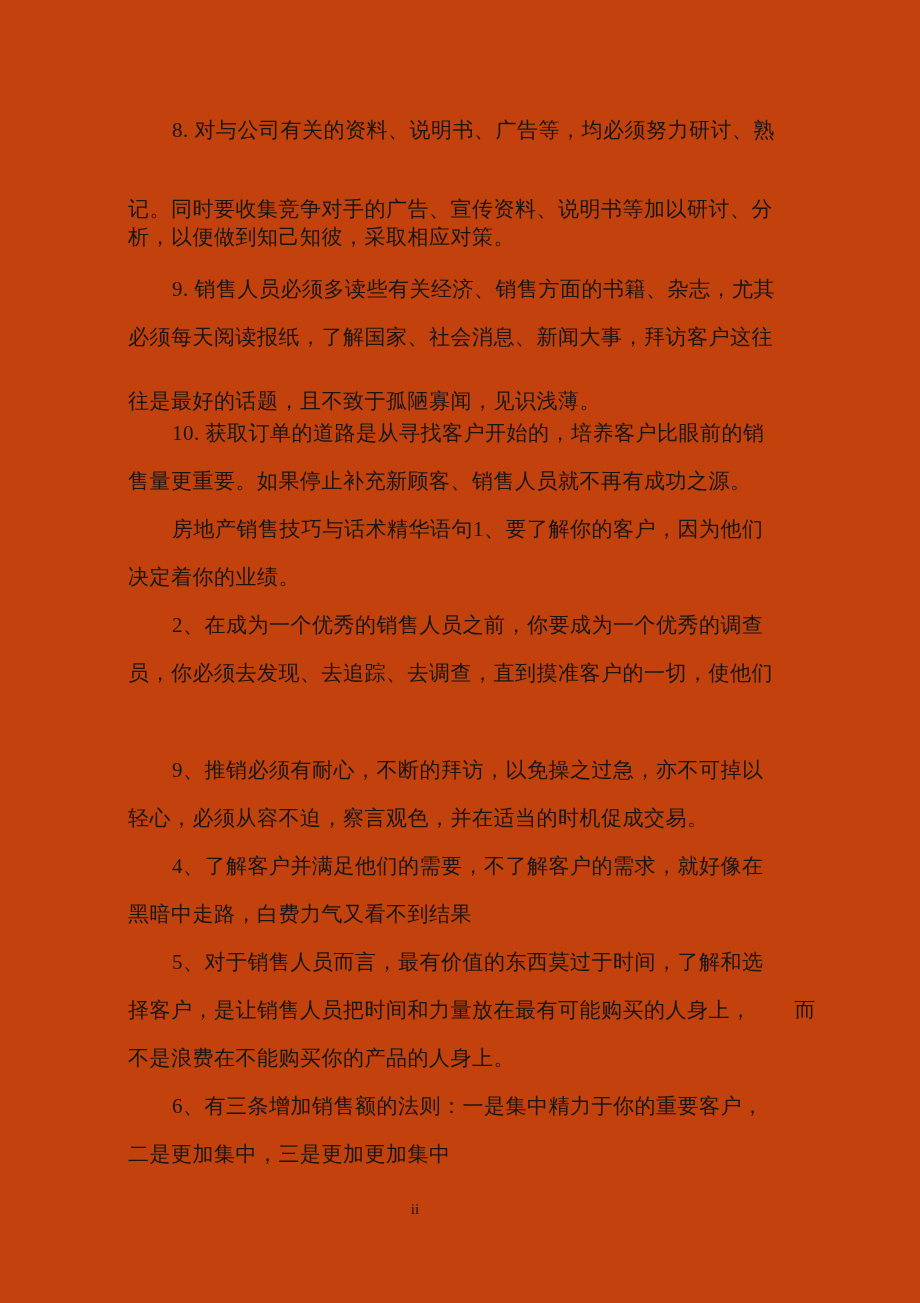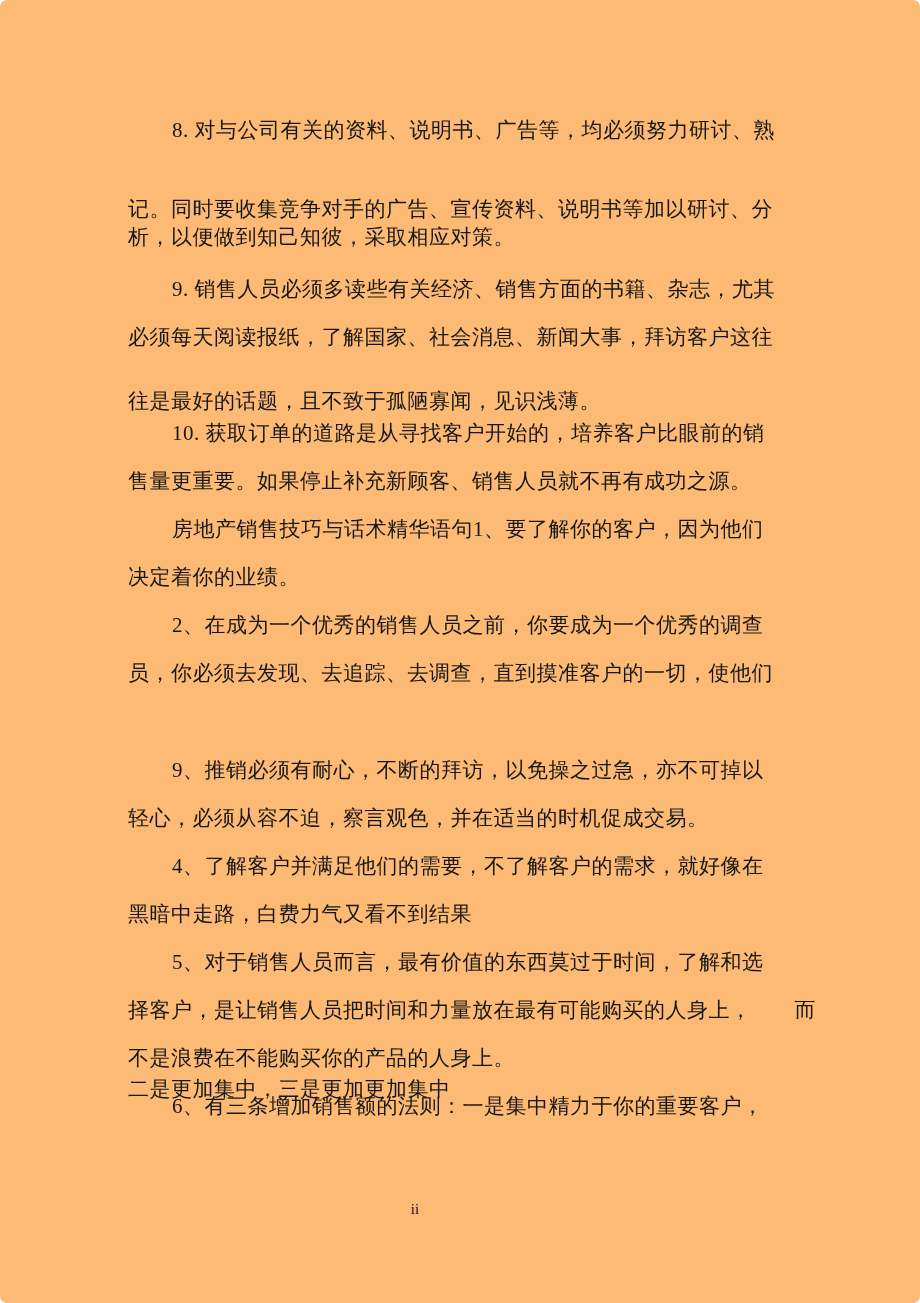--- a/index.html
+++ b/index.html
@@ -4,25 +4,24 @@
 <style>
   html, body {
     margin: 0;
     padding: 0;
     background: #ffffff;
   }
   .page {
     position: relative;
     width: 920px;
     height: 1303px;
-    background: #fdba74;
+    background: #c2410c;
     overflow: hidden;
     font-family: "Liberation Serif", "DejaVu Serif", serif;
     color: #161616;
-    border-radius: 7px;
   }
   .line {
     position: absolute;
     left: 128px;
     width: 668px;
     font-size: 21px;
     line-height: 26px;
     letter-spacing: 0.5px;
     white-space: nowrap;
   }
@@ -57,15 +56,15 @@
   <div class="line indent" style="top:612px">2、在成为一个优秀的销售人员之前，你要成为一个优秀的调查</div>
   <div class="line" style="top:660px">员，你必须去发现、去追踪、去调查，直到摸准客户的一切，使他们</div>
   <div class="line indent" style="top:757px">9、推销必须有耐心，不断的拜访，以免操之过急，亦不可掉以</div>
   <div class="line" style="top:805px">轻心，必须从容不迫，察言观色，并在适当的时机促成交易。</div>
   <div class="line indent" style="top:853px">4、了解客户并满足他们的需要，不了解客户的需求，就好像在</div>
   <div class="line" style="top:901px">黑暗中走路，白费力气又看不到结果</div>
   <div class="line indent" style="top:949px">5、对于销售人员而言，最有价值的东西莫过于时间，了解和选</div>
   <div class="line" style="top:1045px">不是浪费在不能购买你的产品的人身上。</div>
   <div class="line" style="top:997px">择客户，是让销售人员把时间和力量放在最有可能购买的人身上，　　而</div>
   <div class="line indent" style="top:1093px">6、有三条增加销售额的法则：一是集中精力于你的重要客户，</div>
-  <div class="line" style="top:1076px">二是更加集中，三是更加更加集中</div>
+  <div class="line" style="top:1141px">二是更加集中，三是更加更加集中</div>
   <div class="footer">ii</div>
 </div>
 
 </body></html>

